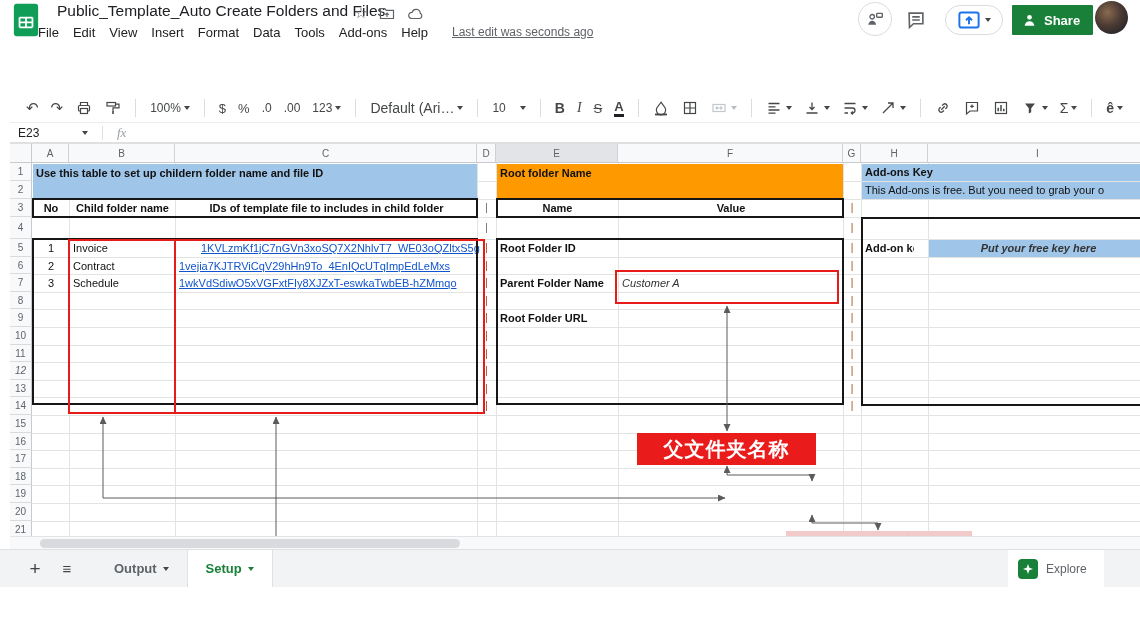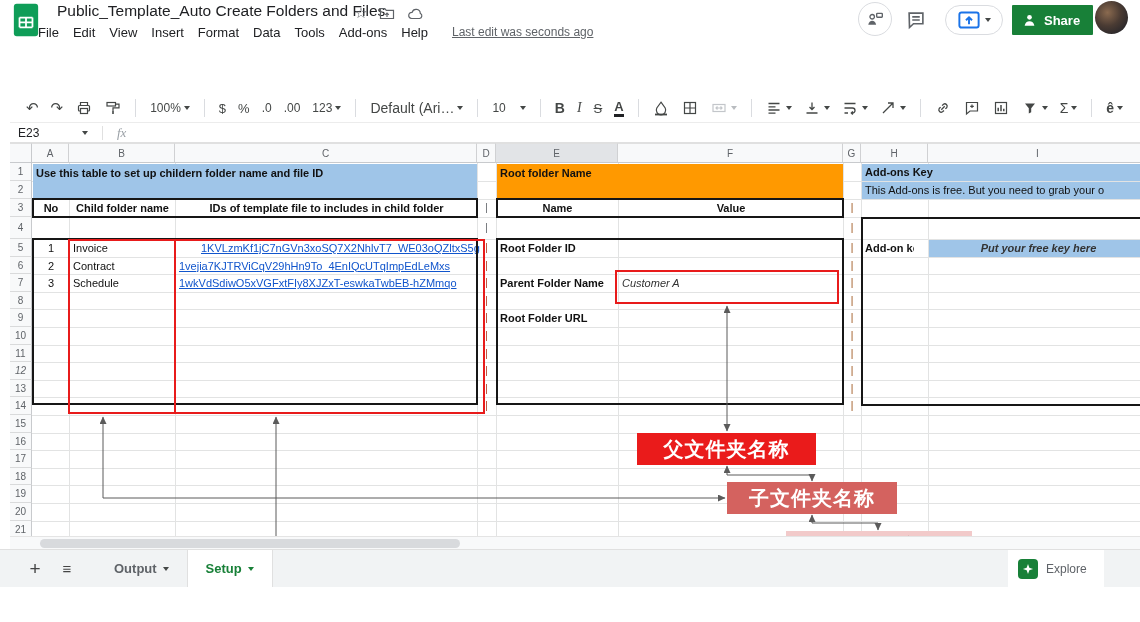--- a/index.html
+++ b/index.html
@@ -451,21 +451,20 @@
       </marker>
     </defs>
     <path d="M727 306 V431" fill="none" stroke="#5b5b5b" marker-start="url(#ah)" marker-end="url(#ae)"></path>
     <path d="M727 466 V475 H812 V481" fill="none" stroke="#5b5b5b" marker-start="url(#ah)" marker-end="url(#ae)"></path>
     <path d="M103 417 V498 H725" fill="none" stroke="#5b5b5b" marker-start="url(#ah)" marker-end="url(#ae)"></path>
     <path d="M812 515 V523 H878 V530" fill="none" stroke="#5b5b5b" marker-start="url(#ah)" marker-end="url(#ae)"></path>
     <path d="M276 417 V546 H784" fill="none" stroke="#5b5b5b" marker-start="url(#ah)" marker-end="url(#ae)"></path>
   </svg>
 
   <div class="ann" id="ann1">父文件夹名称</div>
-  <div class="ann" id="ann2">子文件夹名称</div>
   <div class="ann" id="ann3">您的模板文件</div>
 
   <div class="hscroll">
     <div class="hthumb"></div>
   </div>
 
   <div class="tabbar">
     <div class="tb-plus">+</div>
     <div class="tb-list">≡</div>
     <div id="sheet-tabs" style="display:flex;align-items:stretch;margin-left:14px;">

